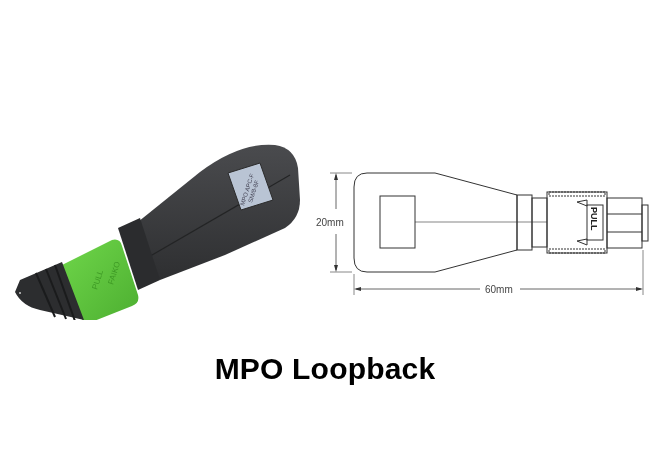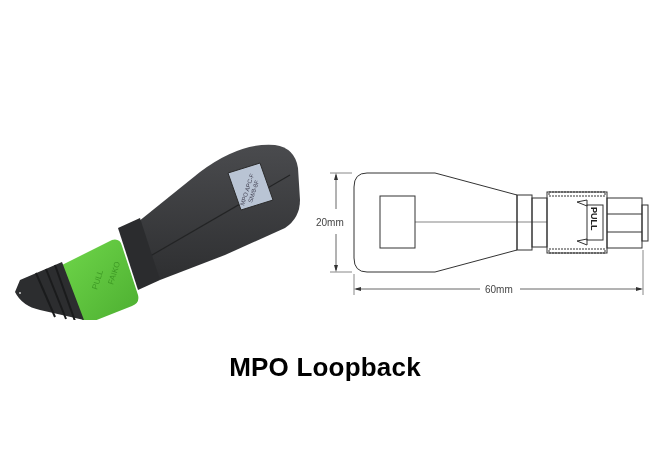--- a/index.html
+++ b/index.html
@@ -1,19 +1,19 @@
 <!DOCTYPE html>
 <html><head>
 <meta charset="utf-8">
 <style>
   html,body{margin:0;padding:0;}
   body{width:650px;height:450px;background:#ffffff;position:relative;overflow:hidden;font-family:"Liberation Sans",sans-serif;}
   .photo{position:absolute;left:0;top:120px;width:310px;height:200px;}
   .drawing{position:absolute;left:312px;top:150px;width:350px;height:160px;text-align:right;}
-  .title{position:absolute;left:0;width:650px;top:352px;text-align:center;font-family:"Liberation Sans",sans-serif;font-weight:bold;font-size:26px;color:#000;letter-spacing:0.2px;}
+  .title{position:absolute;left:0;width:650px;top:352px;text-align:center;font-family:"Liberation Sans",sans-serif;font-weight:bold;font-size:30px;color:#000;letter-spacing:0.2px;}
 </style>
 </head>
 <body>
 
 <div class="photo">
   <svg width="310" height="200" viewBox="0 0 310 200">
     <defs>
       <linearGradient id="bodyG" x1="0" y1="0" x2="0" y2="1">
         <stop offset="0" stop-color="#4a4b4e"></stop>
         <stop offset="1" stop-color="#2e2f31"></stop>

